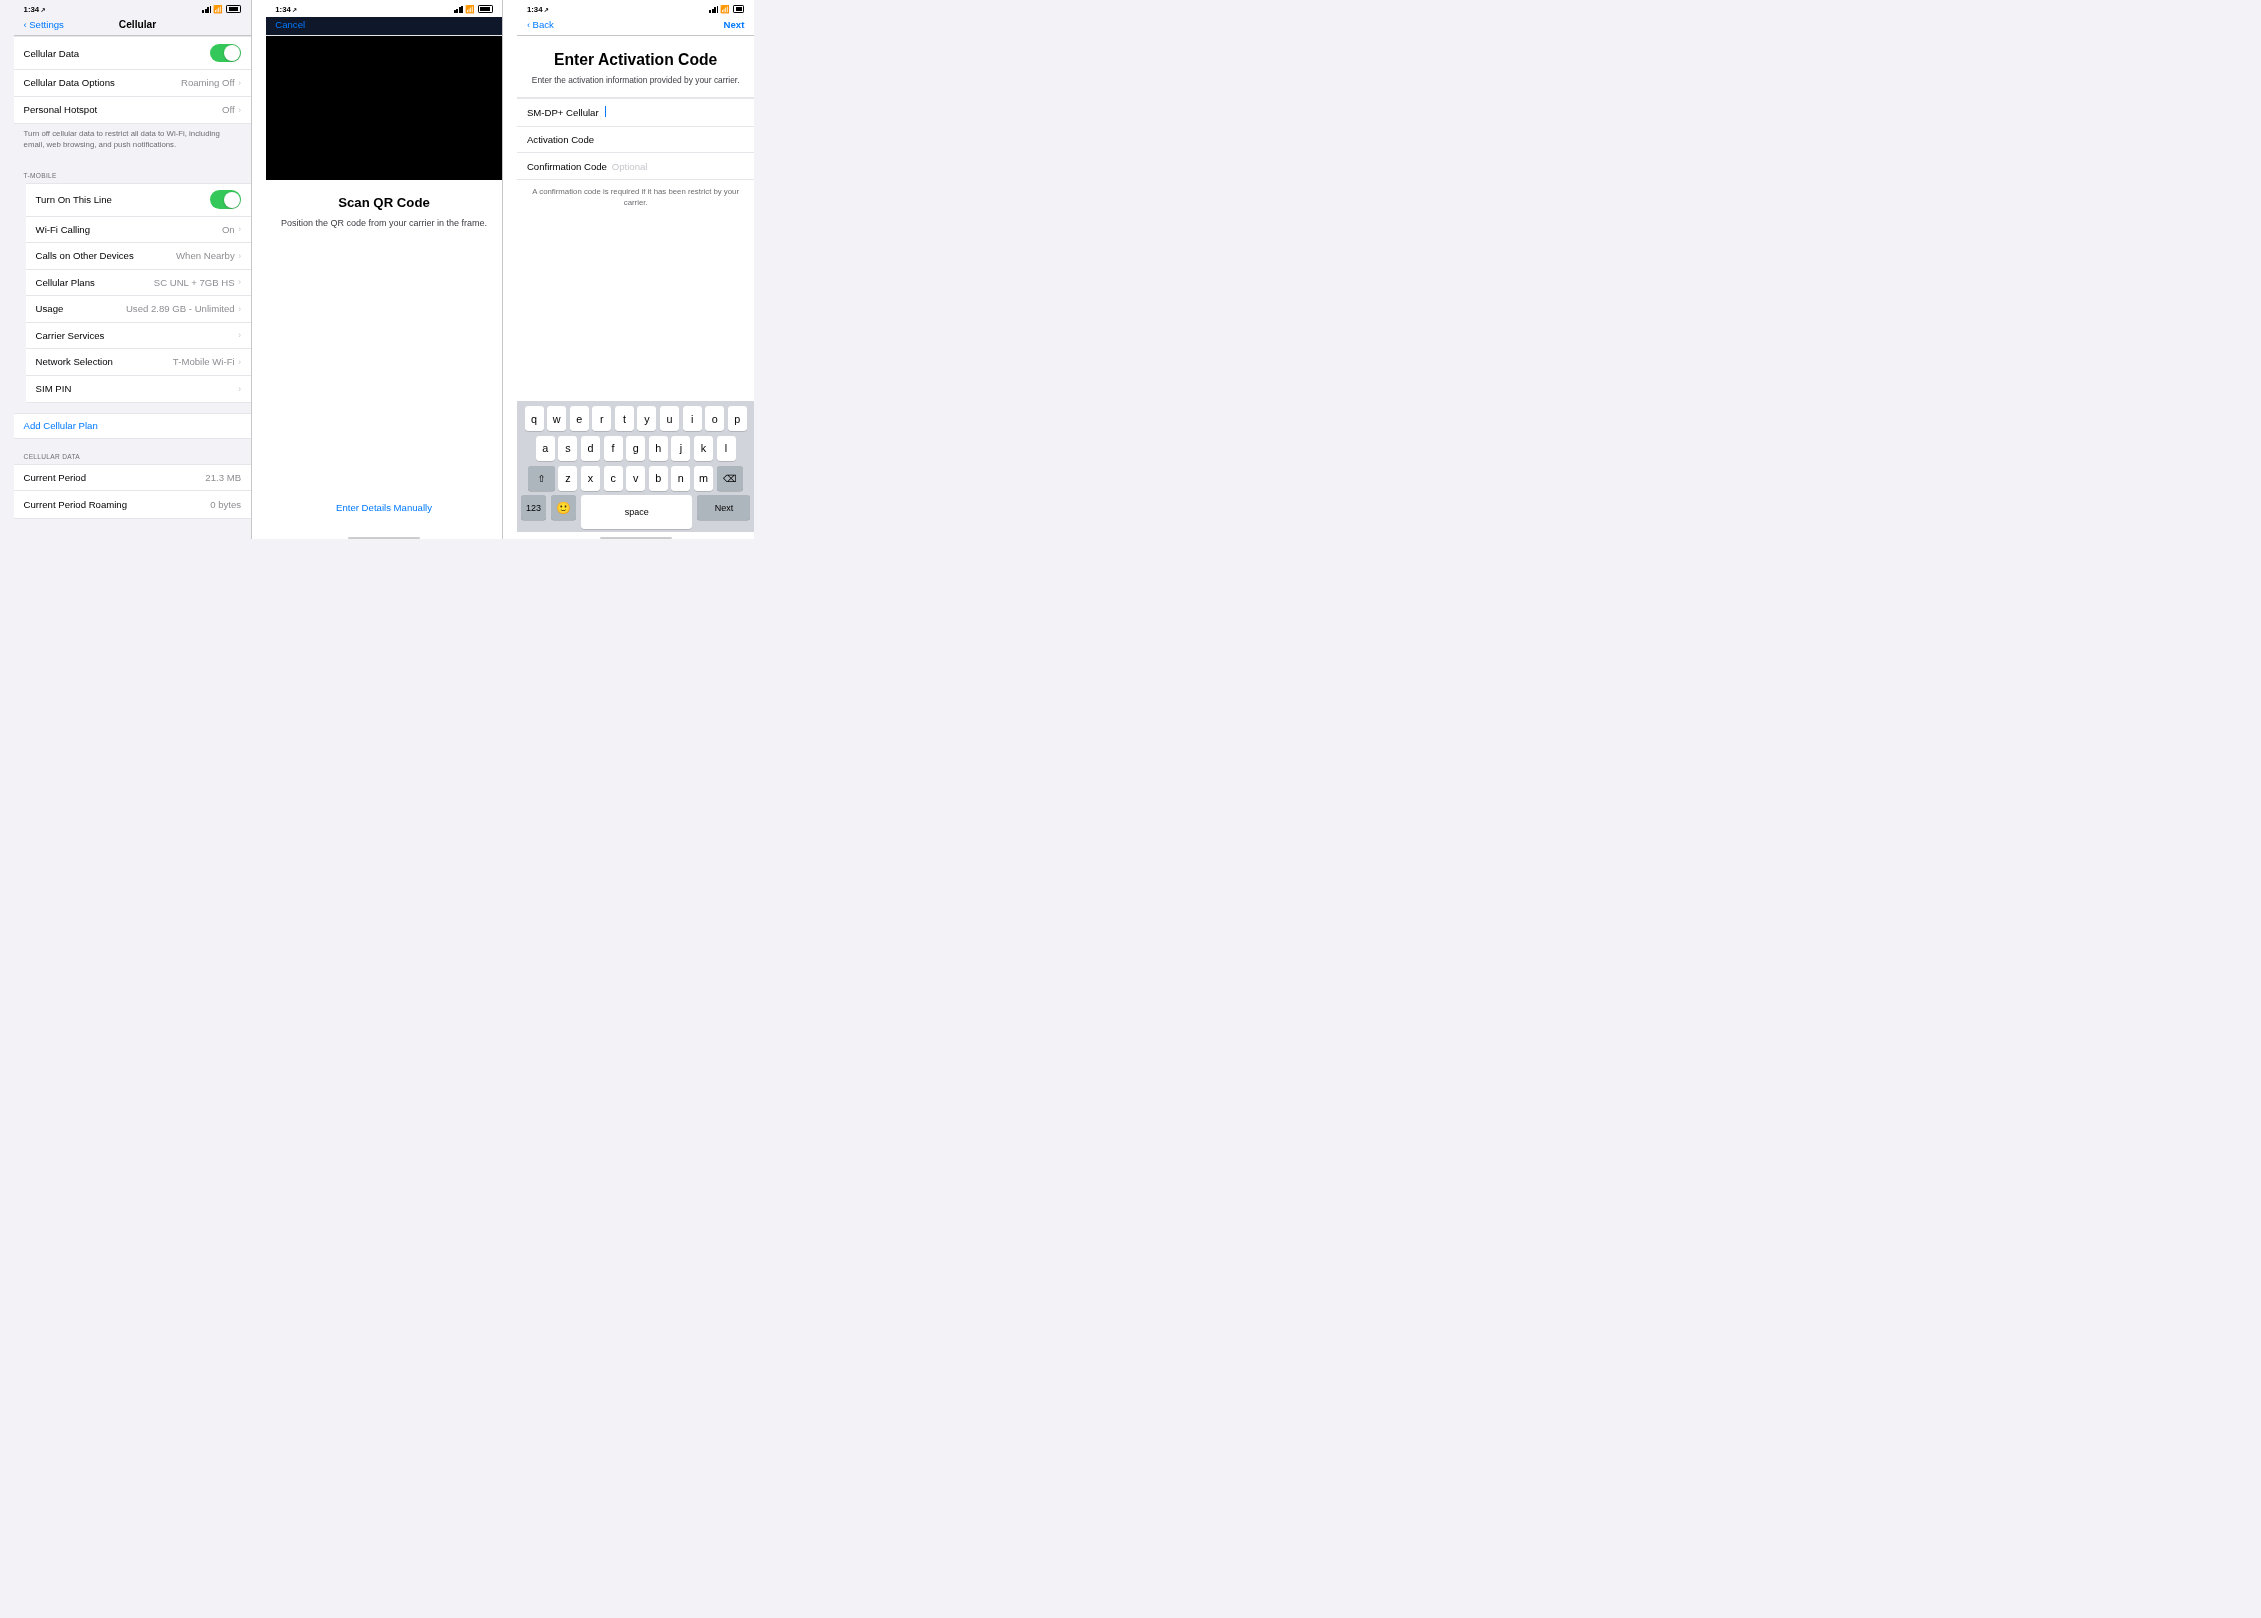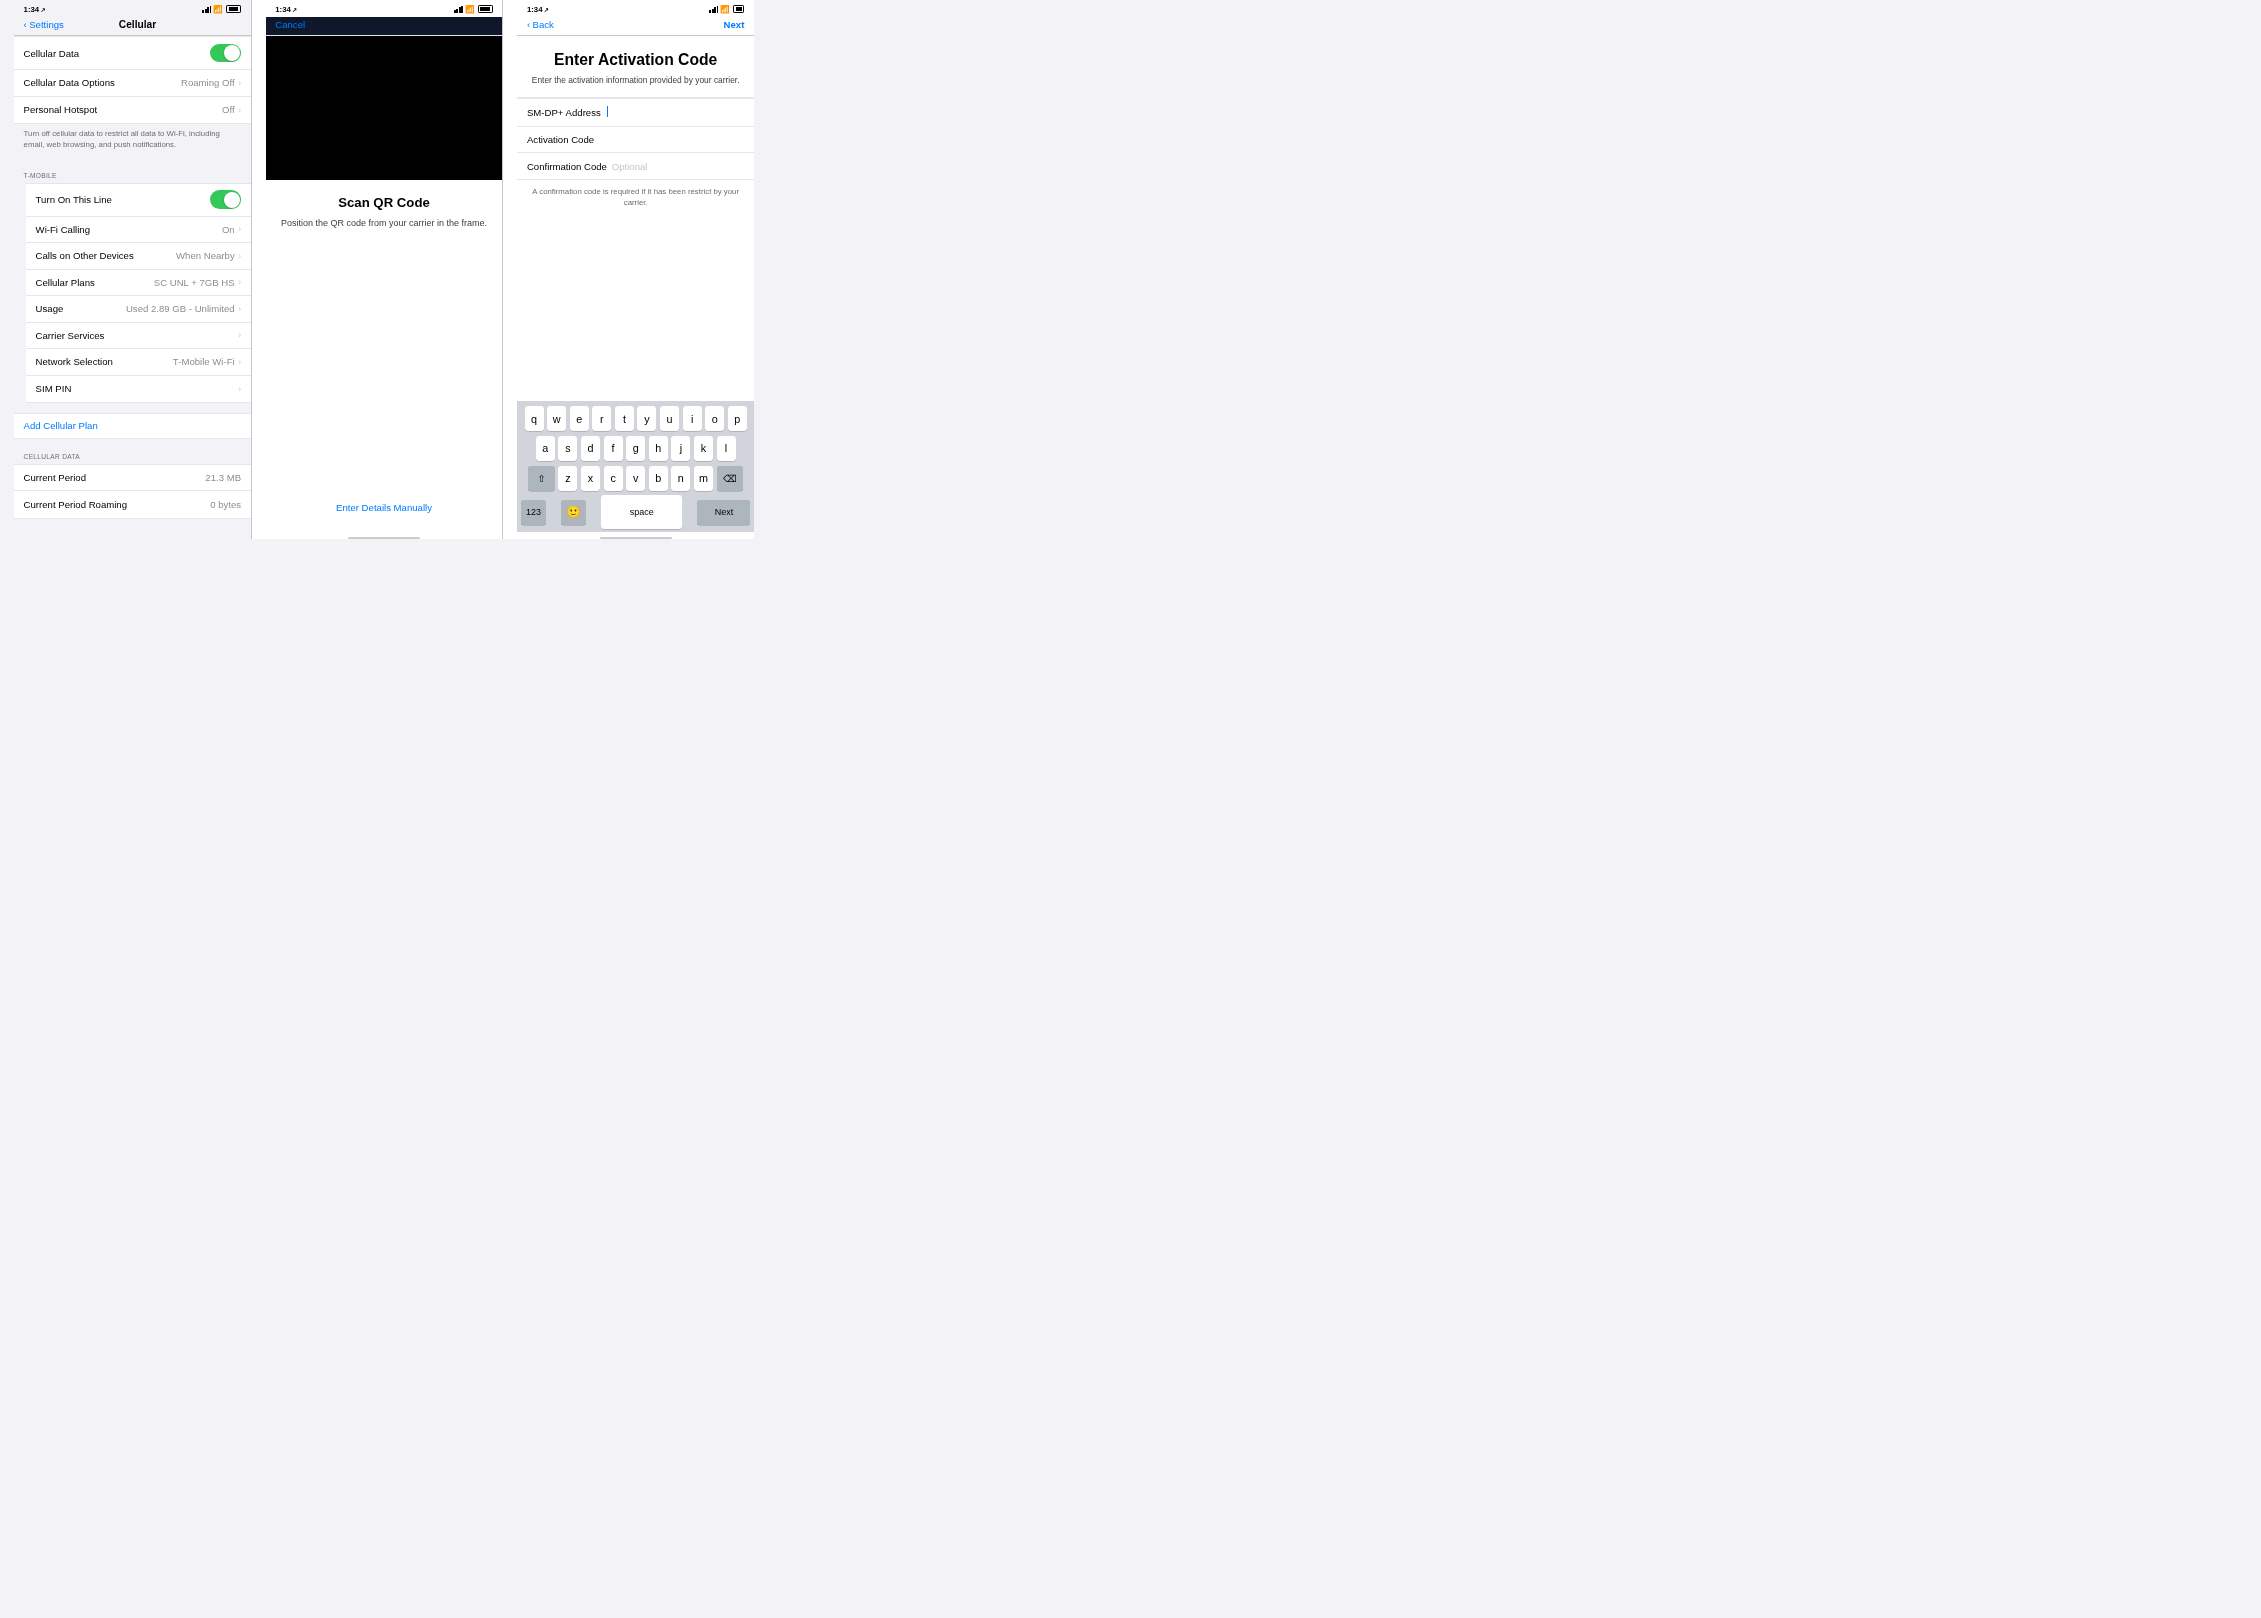--- a/index.html
+++ b/index.html
@@ -402,23 +402,22 @@
     .key-next {
       width: 53px;
       height: 25px;
       background: #adb5bd;
       font-size: 9px;
     }
 
     .keyboard-bottom-row {
       display: flex;
       justify-content: space-between;
-      align-items: center;
       padding: 0 1.8px;
-      gap: 15px;
+      gap: 5px;
     }
 
     .emoji-key {
       width: 25px;
       height: 25px;
       background: #adb5bd;
       border-radius: 3px;
       display: flex;
       align-items: center;
       justify-content: center;
@@ -646,21 +645,21 @@
   <div class="activation-content">
 
     <div class="activation-header">
       <div class="activation-title">Enter Activation Code</div>
       <div class="activation-subtitle">Enter the activation information provided by your carrier.</div>
     </div>
 
     <div class="activation-fields">
       <div class="field-row" style="border-top: 0.6px solid #e5e5ea;">
         <div class="field-input-row">
-          <span class="field-label">SM-DP+ Address</span>
+          <span class="field-label">SM-DP+ Cellular</span>
           <span style="margin-left: 4.8px;">
             <span class="field-cursor"></span>
           </span>
         </div>
       </div>
       <div class="field-row">
         <div class="field-input-row">
           <span class="field-label">Activation Code</span>
         </div>
       </div>

